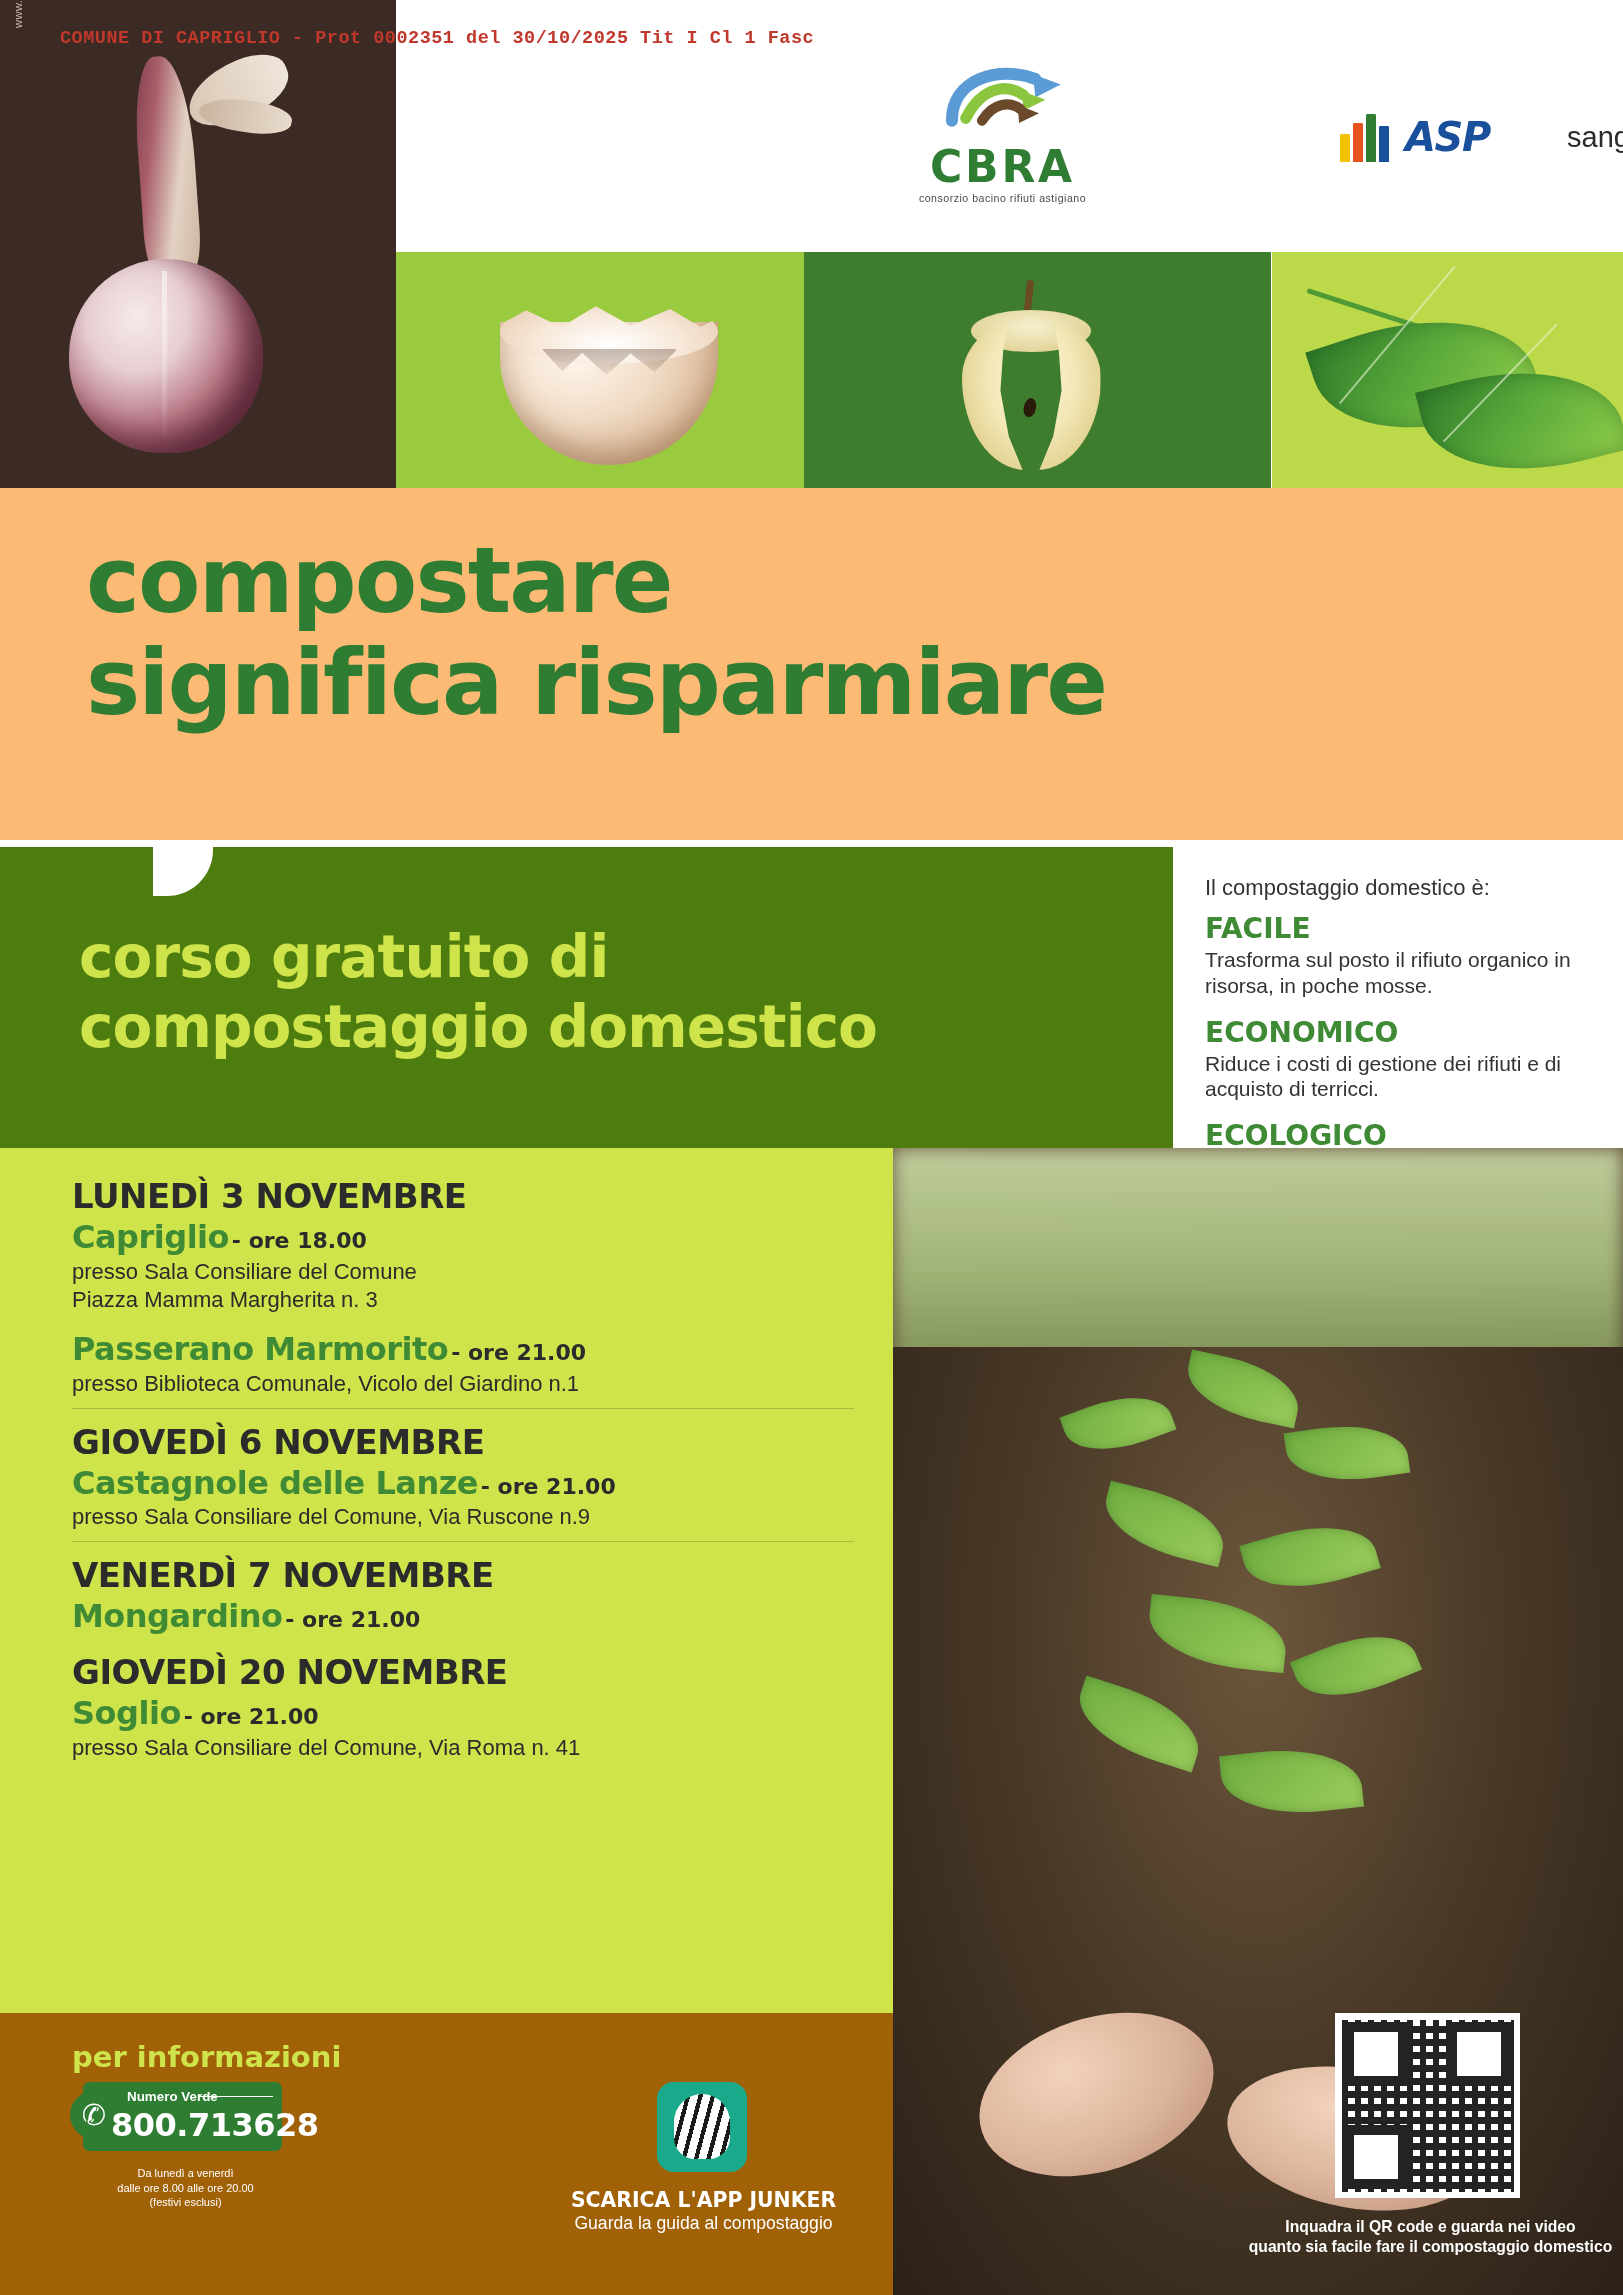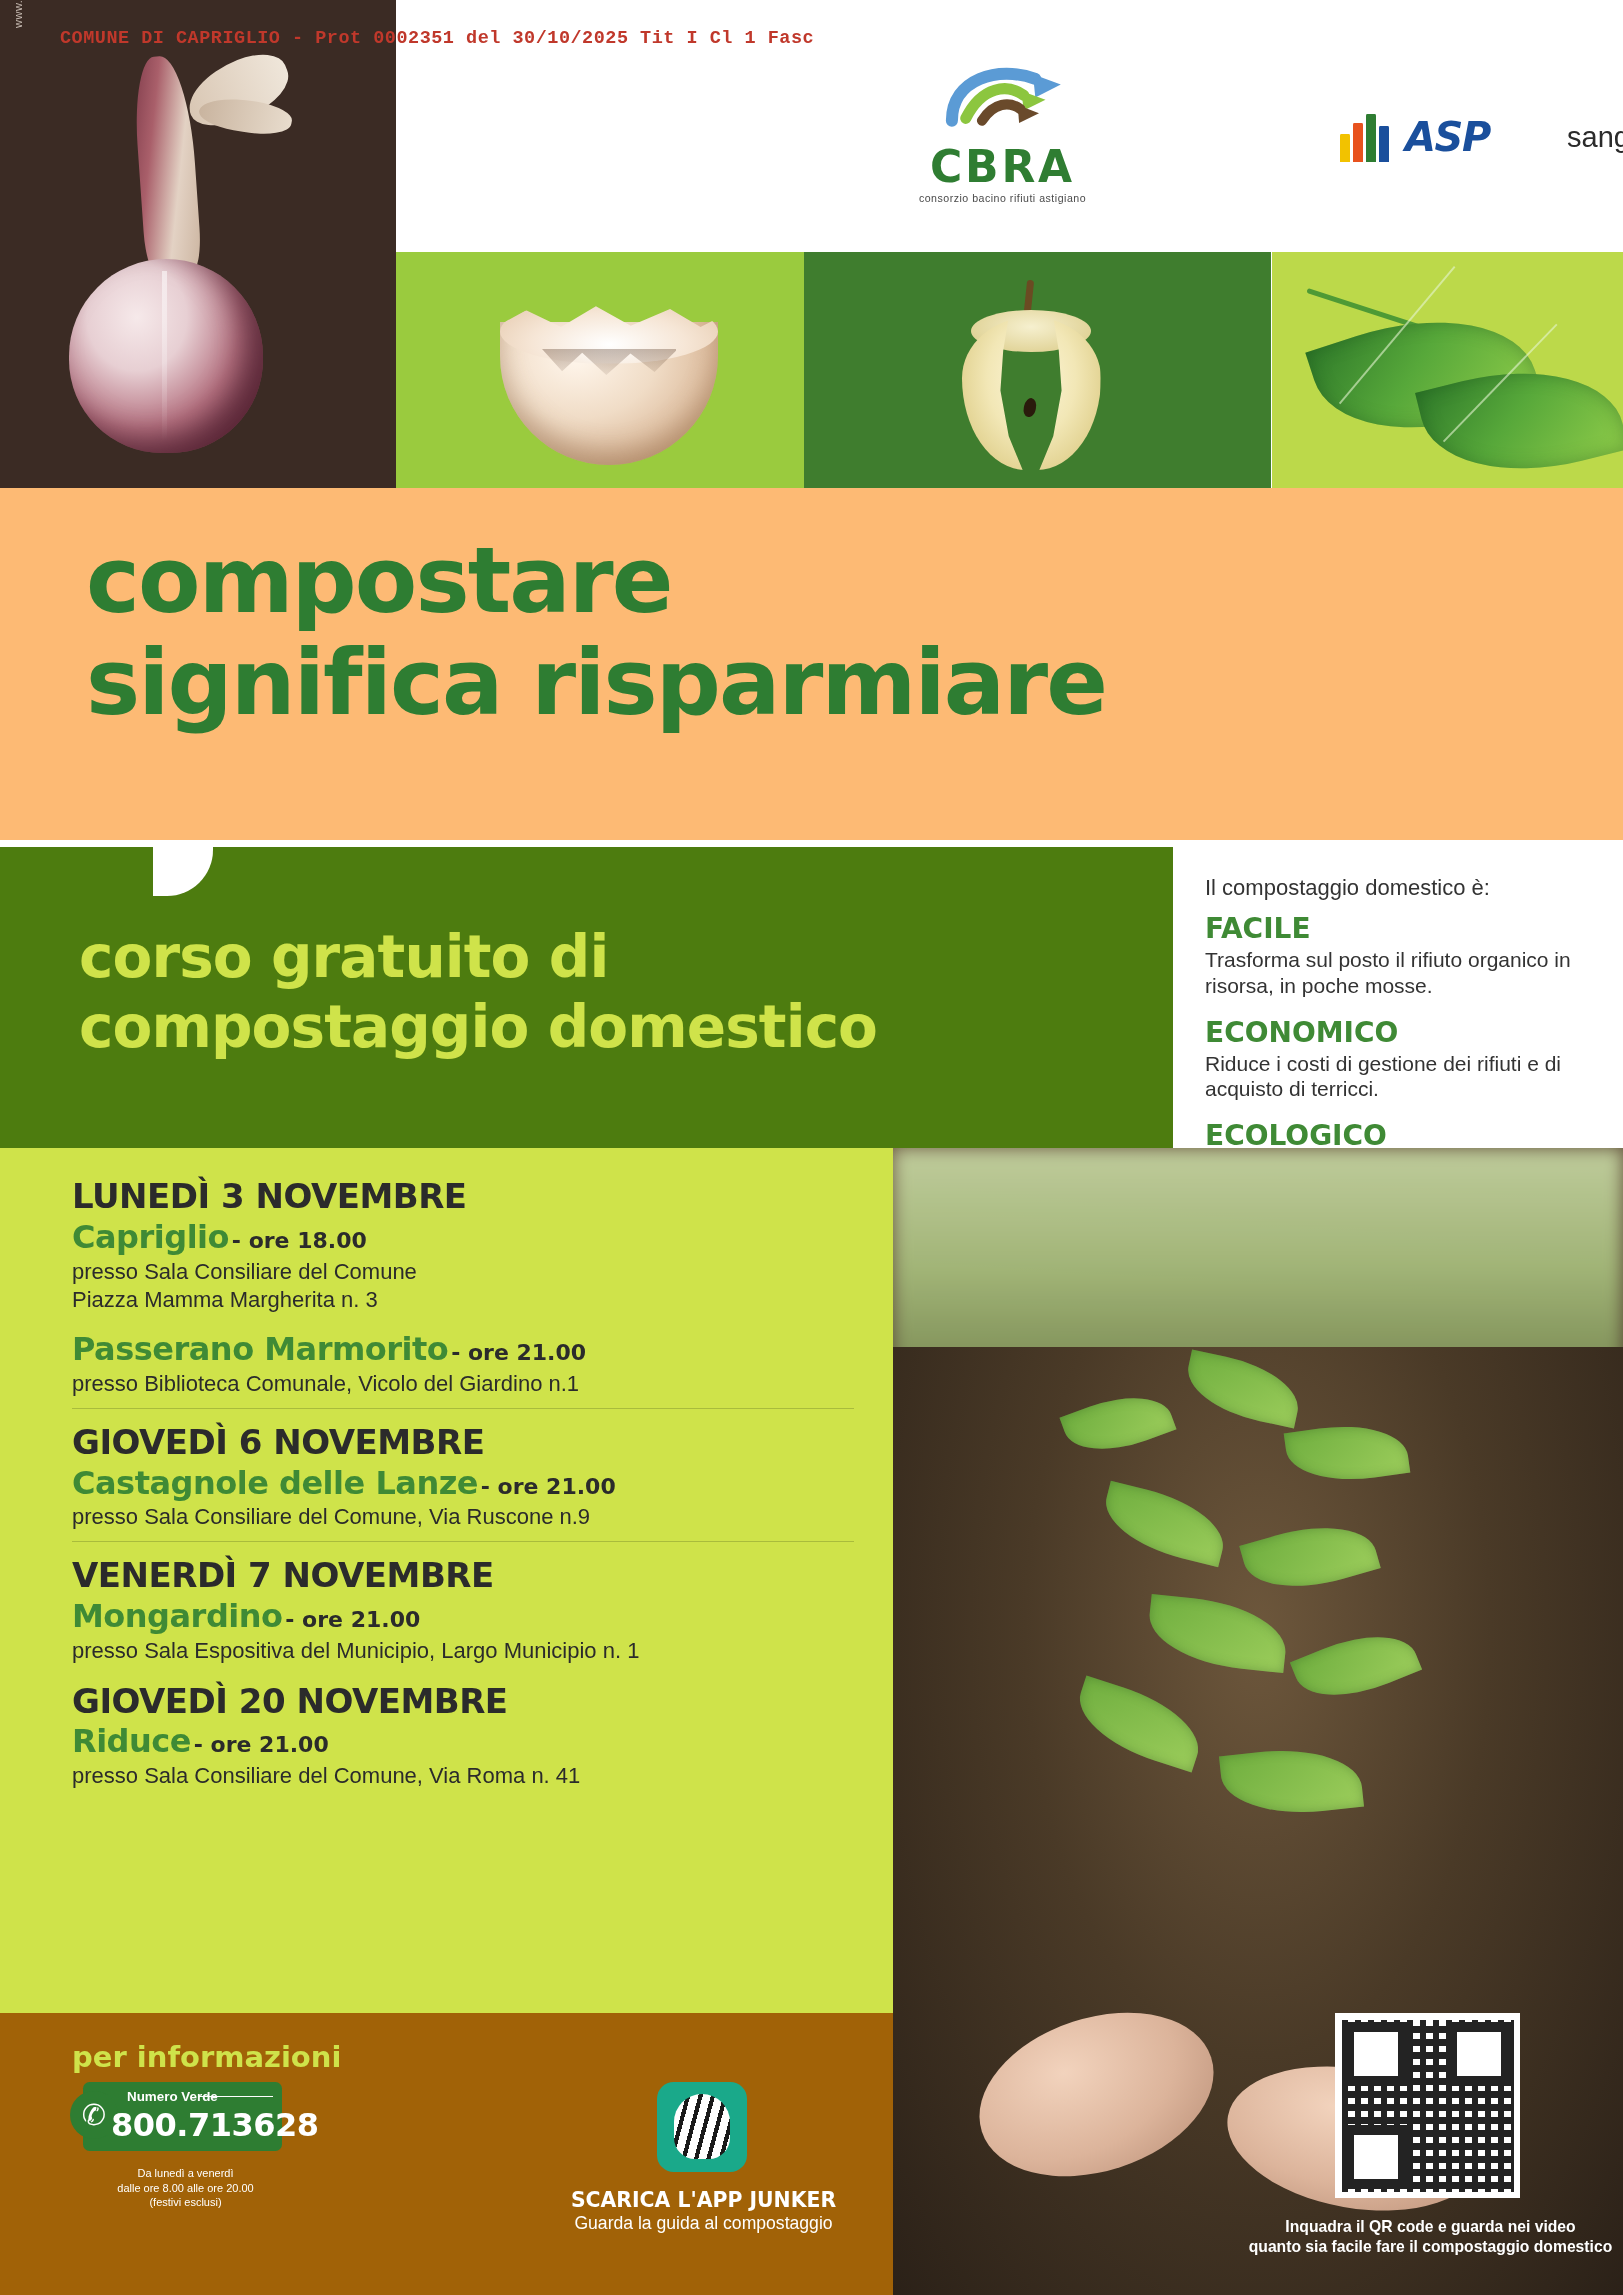--- a/index.html
+++ b/index.html
@@ -689,27 +689,26 @@
       <div class="ev-addr">presso Sala Consiliare del Comune, Via Ruscone n.9</div>
     </div>
 
     <div class="ev-sep"></div>
 
     <div class="ev-block">
       <div class="ev-date">VENERDÌ 7 NOVEMBRE</div>
       <div>
         <span class="ev-place">Mongardino</span><span class="ev-time">- ore 21.00</span>
       </div>
-      <div class="ev-addr">presso Sala Espositiva del Municipio, Largo Municipio n. 1</div>
     </div>
 
     <div class="ev-block ev-sub">
       <div class="ev-date">GIOVEDÌ 20 NOVEMBRE</div>
       <div>
-        <span class="ev-place">Riduce</span><span class="ev-time">- ore 21.00</span>
+        <span class="ev-place">Soglio</span><span class="ev-time">- ore 21.00</span>
       </div>
       <div class="ev-addr">presso Sala Consiliare del Comune, Via Roma n. 41</div>
     </div>
 
   </div>
 
   <div class="photo">
     <div class="blurtop"></div>
     <div class="soil"></div>
     <div class="plant">

